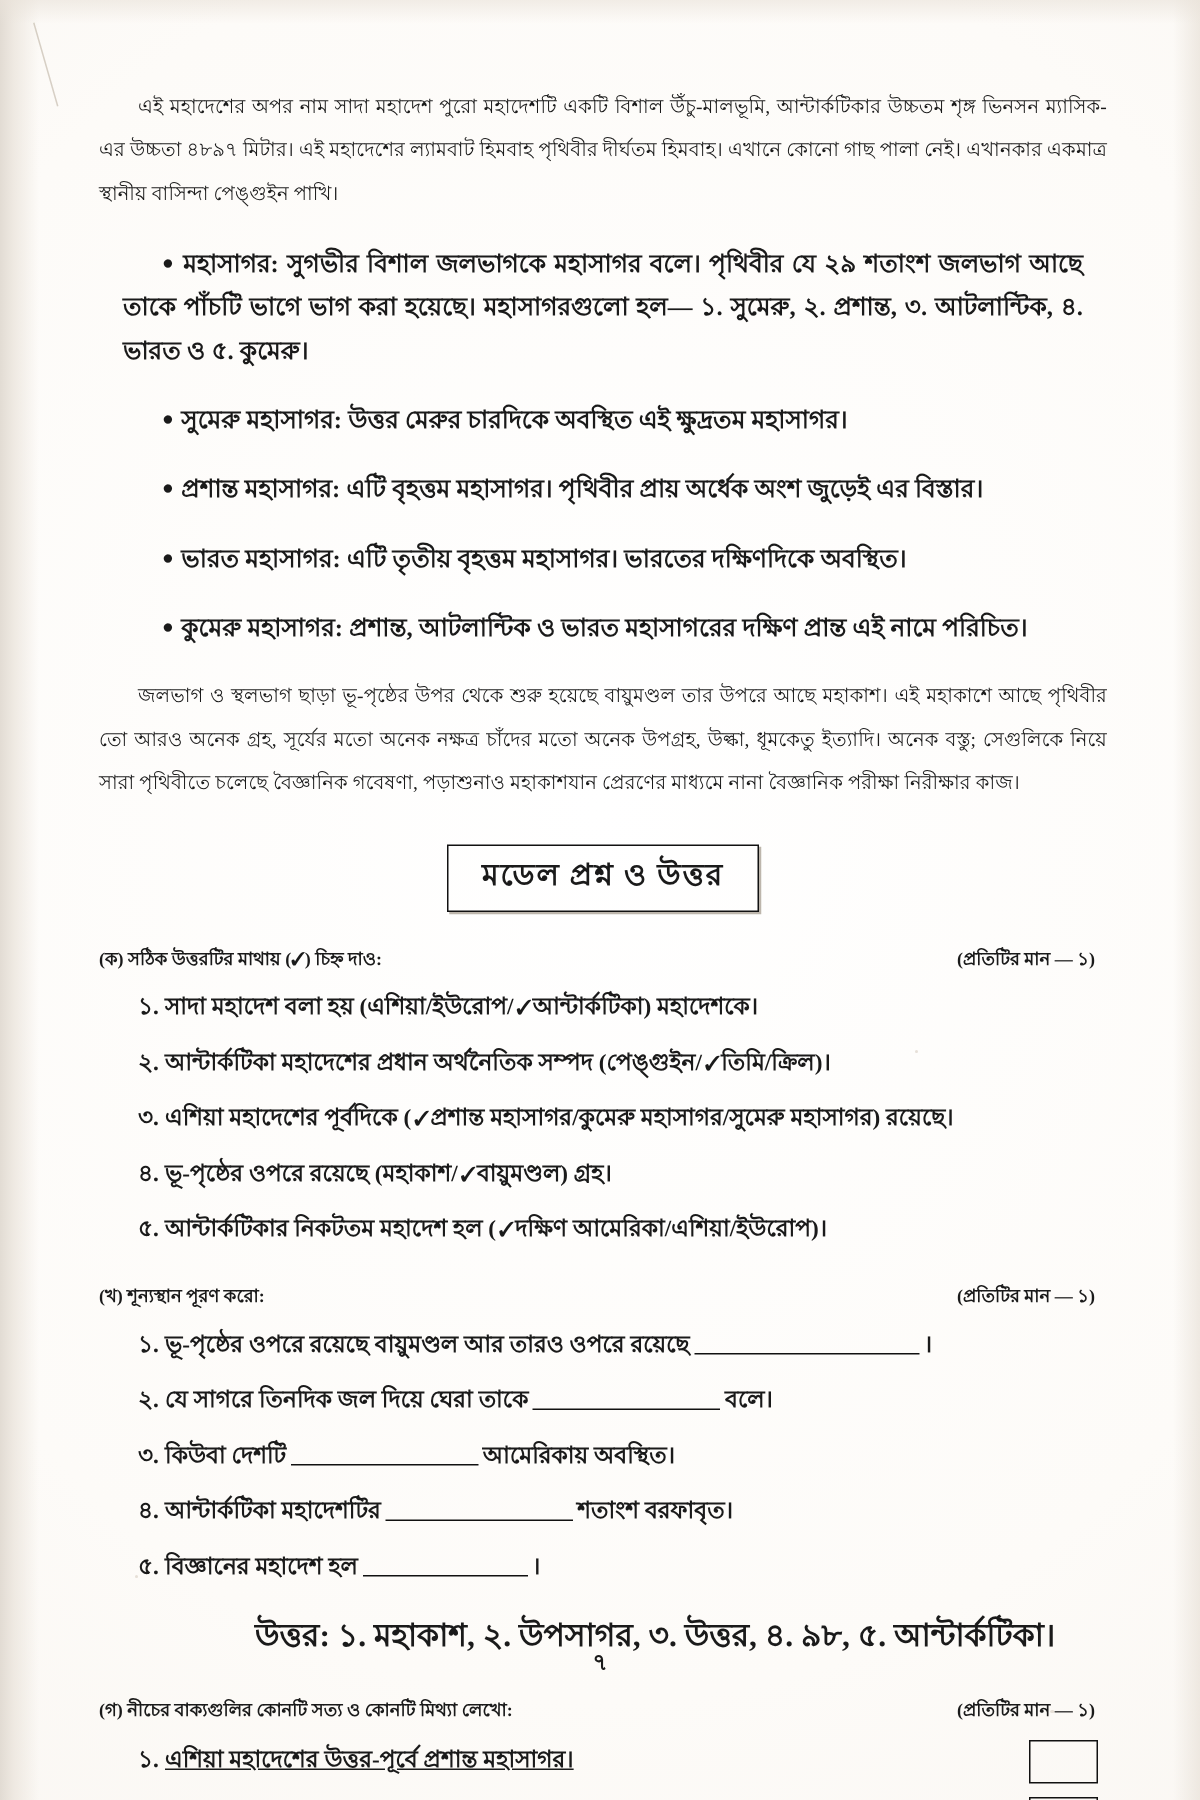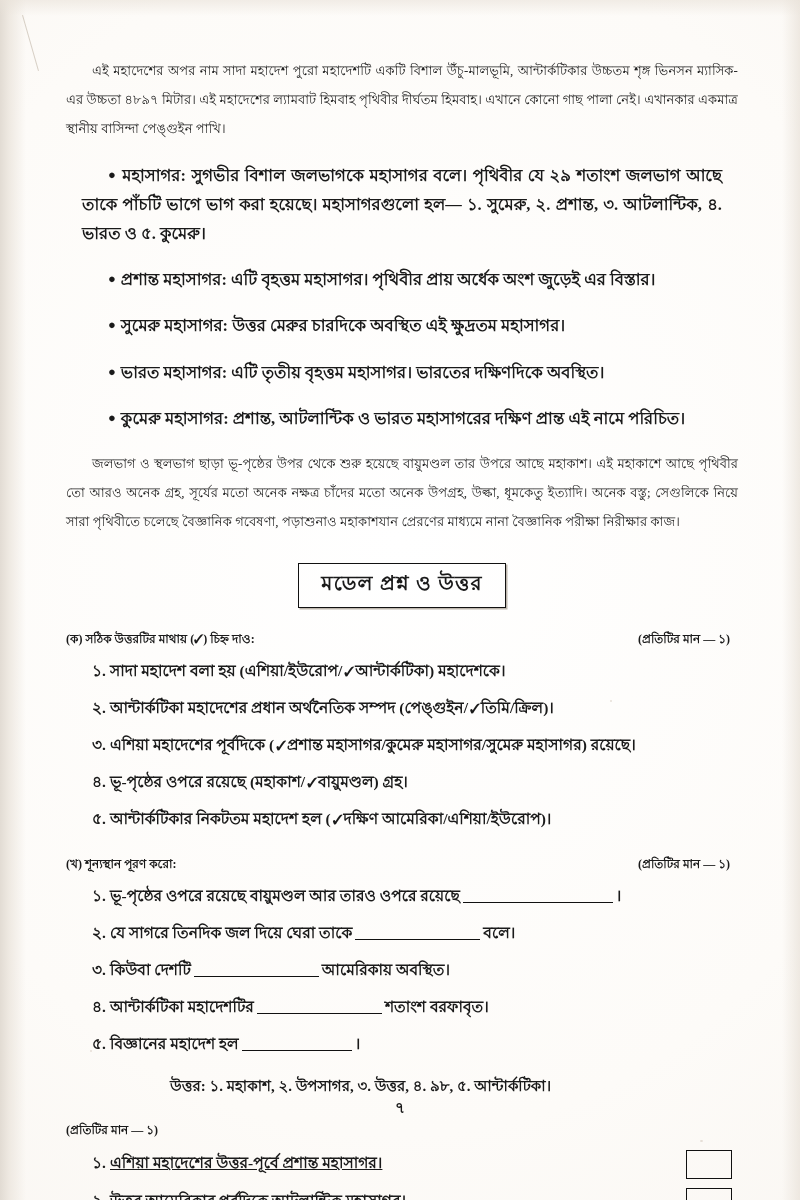--- a/index.html
+++ b/index.html
@@ -144,21 +144,21 @@
   .tick { font-size: 13px; padding: 0 1px 0 2px; }
 
   .blank {
     display: inline-block;
     border-bottom: 1.5px solid #111;
     vertical-align: -2px;
     margin: 0 3px;
   }
 
   .answers-line {
-    font-size: 15px;
+    font-size: 21px;
     font-weight: 600;
     margin-top: 16px;
     padding-left: 104px;
   }
 
   
   .tf-item {
     display: flex;
     align-items: center;
     font-size: 15.5px;
@@ -203,26 +203,26 @@
 <div class="content">
 
   <p class="para indent">এই মহাদেশের অপর নাম সাদা মহাদেশ পুরো মহাদেশটি একটি বিশাল উঁচু-মালভূমি, আন্টার্কটিকার উচ্চতম শৃঙ্গ ভিনসন ম্যাসিক-এর উচ্চতা ৪৮৯৭ মিটার। এই মহাদেশের ল্যামবাট হিমবাহ পৃথিবীর দীর্ঘতম হিমবাহ। এখানে কোনো গাছ পালা নেই। এখানকার একমাত্র স্থানীয় বাসিন্দা পেঙ্গুইন পাখি।</p>
 
   <div>
     <p class="bullet-line">
       <span class="bullet-dot">●</span><span class="term">মহাসাগর:</span>
       <span>সুগভীর বিশাল জলভাগকে মহাসাগর বলে। পৃথিবীর যে ২৯ শতাংশ জলভাগ আছে তাকে পাঁচটি ভাগে ভাগ করা হয়েছে। মহাসাগরগুলো হল— ১. সুমেরু, ২. প্রশান্ত, ৩. আটলান্টিক, ৪. ভারত ও ৫. কুমেরু।</span>
     </p>
     <p class="bullet-line">
+      <span class="bullet-dot">●</span><span class="term">সুমেরু মহাসাগর:</span>
+      <span>উত্তর মেরুর চারদিকে অবস্থিত এই ক্ষুদ্রতম মহাসাগর।</span>
+    </p>
+    <p class="bullet-line">
       <span class="bullet-dot">●</span><span class="term">প্রশান্ত মহাসাগর:</span>
       <span>এটি বৃহত্তম মহাসাগর। পৃথিবীর প্রায় অর্ধেক অংশ জুড়েই এর বিস্তার।</span>
-    </p>
-    <p class="bullet-line">
-      <span class="bullet-dot">●</span><span class="term">সুমেরু মহাসাগর:</span>
-      <span>উত্তর মেরুর চারদিকে অবস্থিত এই ক্ষুদ্রতম মহাসাগর।</span>
     </p>
     <p class="bullet-line">
       <span class="bullet-dot">●</span><span class="term">ভারত মহাসাগর:</span>
       <span>এটি তৃতীয় বৃহত্তম মহাসাগর। ভারতের দক্ষিণদিকে অবস্থিত।</span>
     </p>
     <p class="bullet-line">
       <span class="bullet-dot">●</span><span class="term">কুমেরু মহাসাগর:</span>
       <span>প্রশান্ত, আটলান্টিক ও ভারত মহাসাগরের দক্ষিণ প্রান্ত এই নামে পরিচিত।</span>
     </p>
   </div>
@@ -293,20 +293,24 @@
       <li class="q-item">
         <span class="q-num">৫.</span>
         <span class="q-text"><span>বিজ্ঞানের মহাদেশ হল</span><span class="blank" style="width: 110px;"></span><span>।</span></span>
       </li>
     </ul>
     <div class="answers-line">উত্তর: ১. মহাকাশ, ২. উপসাগর, ৩. উত্তর, ৪. ৯৮, ৫. আন্টার্কটিকা।</div>
   </div>
 
   <div class="section">
     <div class="section-head">
+      <span class="prompt">
+        <span>(গ)</span>
+        <span>নীচের বাক্যগুলির কোনটি সত্য ও কোনটি মিথ্যা লেখো:</span>
+      </span>
       <span class="marks">(প্রতিটির মান — ১)</span>
     </div>
     <ul class="q-list">
       <li class="tf-item">
         <span class="q-num">১.</span>
         <span class="tf-text">এশিয়া মহাদেশের উত্তর-পূর্বে প্রশান্ত মহাসাগর।</span>
         <span class="tf-box"></span>
       </li>
       <li class="tf-item">
         <span class="q-num">২.</span>

